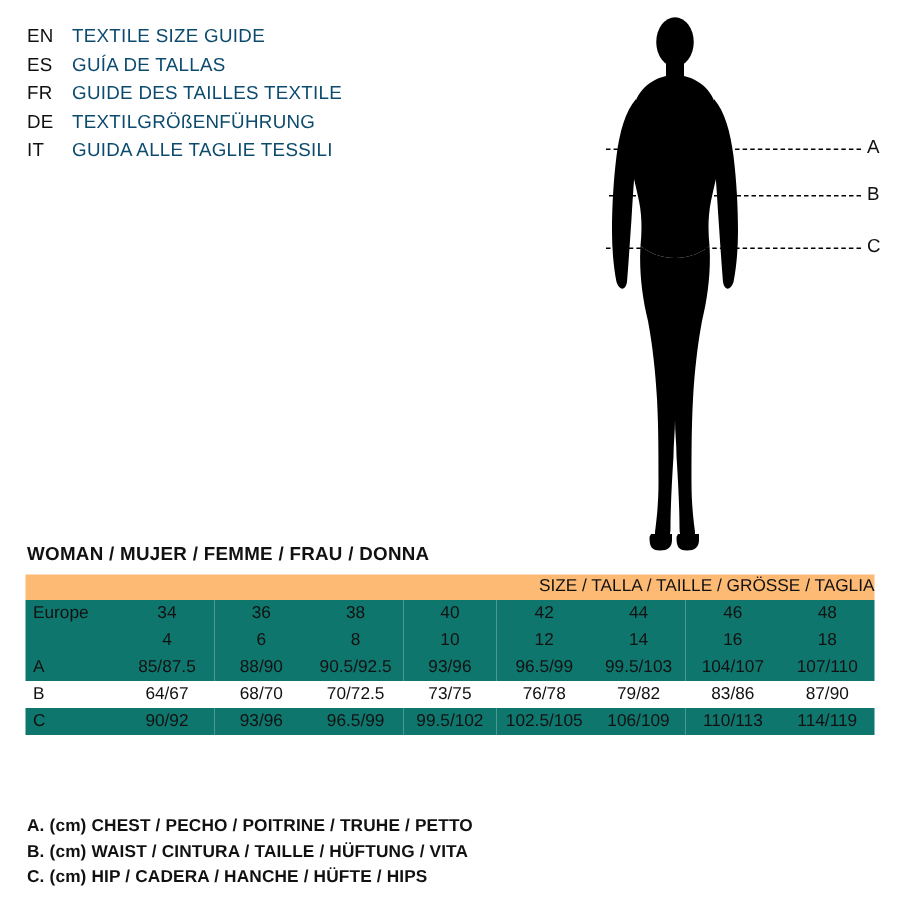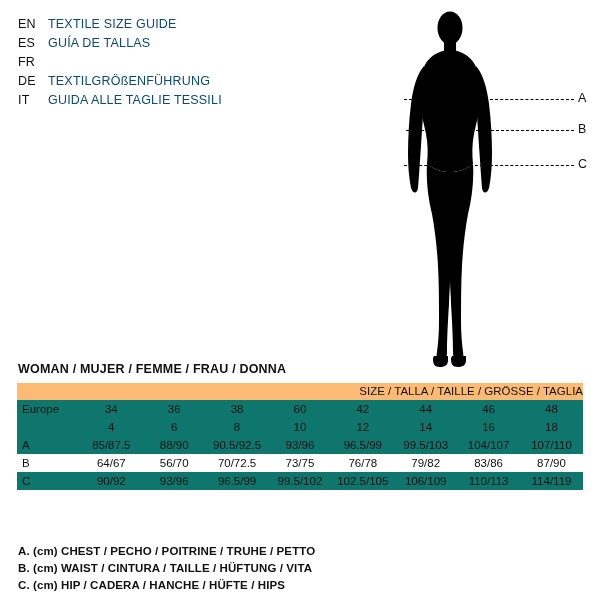--- a/index.html
+++ b/index.html
@@ -154,20 +154,21 @@
     <div class="lang-row">
       <span class="lang-code">EN</span>
       <span class="lang-text">TEXTILE SIZE GUIDE</span>
     </div>
     <div class="lang-row">
       <span class="lang-code">ES</span>
       <span class="lang-text">GUÍA DE TALLAS</span>
     </div>
     <div class="lang-row">
       <span class="lang-code">FR</span>
+      <span class="lang-text">GUIDE DES TAILLES TEXTILE</span>
     </div>
     <div class="lang-row">
       <span class="lang-code">DE</span>
       <span class="lang-text">TEXTILGRÖßENFÜHRUNG</span>
     </div>
     <div class="lang-row">
       <span class="lang-code">IT</span>
       <span class="lang-text">GUIDA ALLE TAGLIE TESSILI</span>
     </div>
   </div>
@@ -242,21 +243,21 @@
     <tbody>
       <tr class="row-head">
         <td colspan="9">SIZE / TALLA / TAILLE / GRÖSSE / TAGLIA</td>
       </tr>
 
       <tr class="row-shade">
         <td class="rowlabel">Europe</td>
         <td>34</td>
         <td>36</td>
         <td>38</td>
-        <td>60</td>
+        <td>40</td>
         <td>42</td>
         <td>44</td>
         <td>46</td>
         <td>48</td>
       </tr>
 
 
       <tr class="row-shade">
         <td class="rowlabel"></td>
         <td>4</td>
@@ -278,21 +279,21 @@
         <td>93/96</td>
         <td>96.5/99</td>
         <td>99.5/103</td>
         <td>104/107</td>
         <td>107/110</td>
       </tr>
 
       <tr class="row-plain">
         <td class="rowlabel">B</td>
         <td>64/67</td>
-        <td>56/70</td>
+        <td>68/70</td>
         <td>70/72.5</td>
         <td>73/75</td>
         <td>76/78</td>
         <td>79/82</td>
         <td>83/86</td>
         <td>87/90</td>
       </tr>
 
       <tr class="row-shade">
         <td class="rowlabel">C</td>

